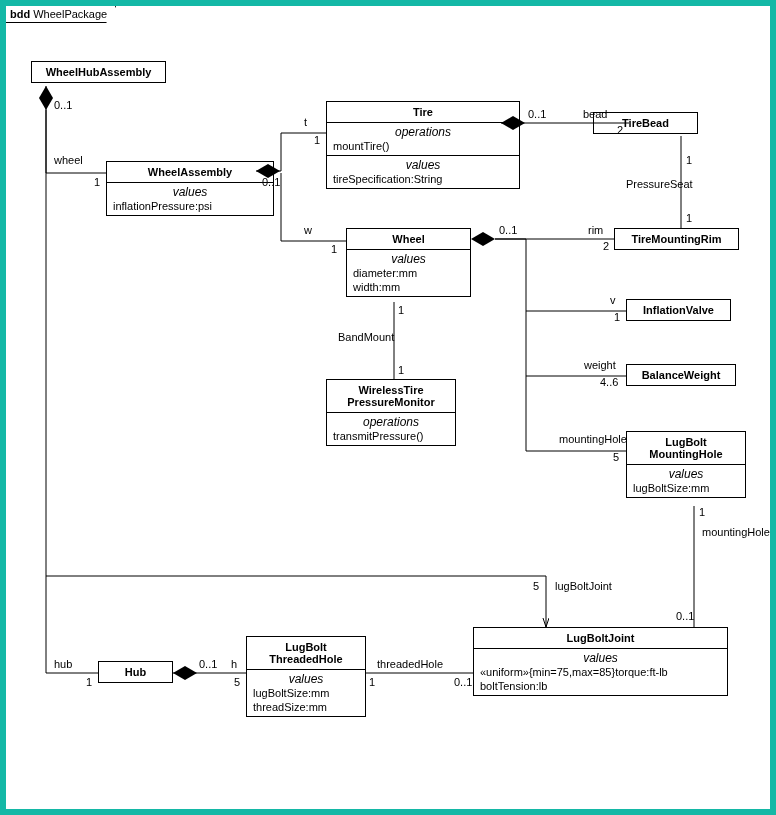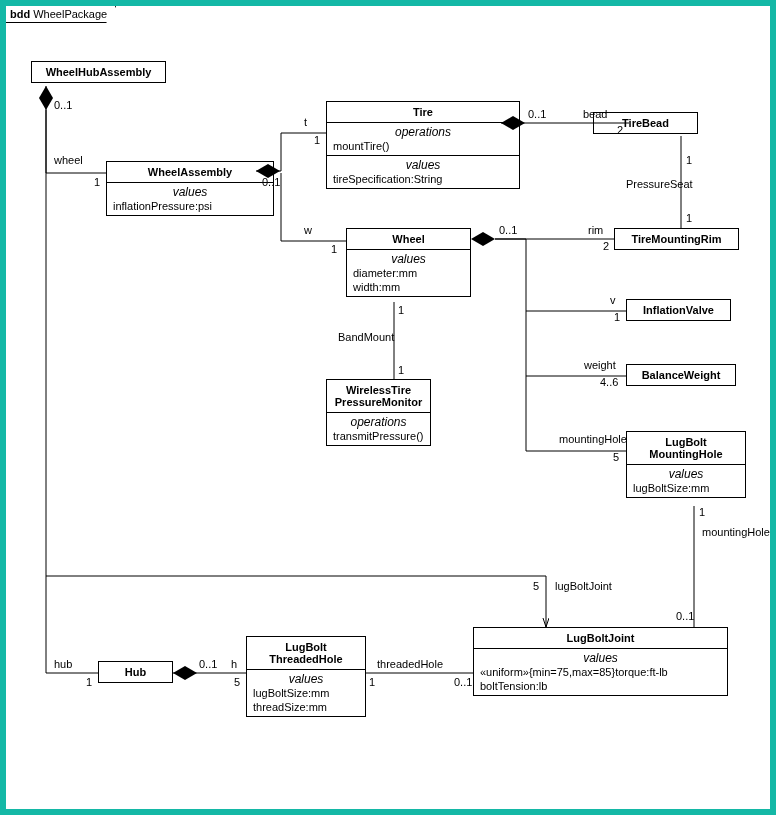--- a/index.html
+++ b/index.html
@@ -67,21 +67,21 @@
   </div>
 
   <div class="block" style="left:620px;top:293px;width:105px">
     <div class="hdr nb">InflationValve</div>
   </div>
 
   <div class="block" style="left:620px;top:358px;width:110px">
     <div class="hdr nb">BalanceWeight</div>
   </div>
 
-  <div class="block" style="left:320px;top:373px;width:105px">
+  <div class="block" style="left:320px;top:373px;width:130px">
     <div class="hdr" style="white-space:pre-line">WirelessTire
 PressureMonitor</div>
     <div class="sec">
       <div class="caption">operations</div>
       <div class="row">transmitPressure()</div>
     </div>
   </div>
 
   <div class="block" style="left:620px;top:425px;width:120px">
     <div class="hdr" style="white-space:pre-line">LugBolt

